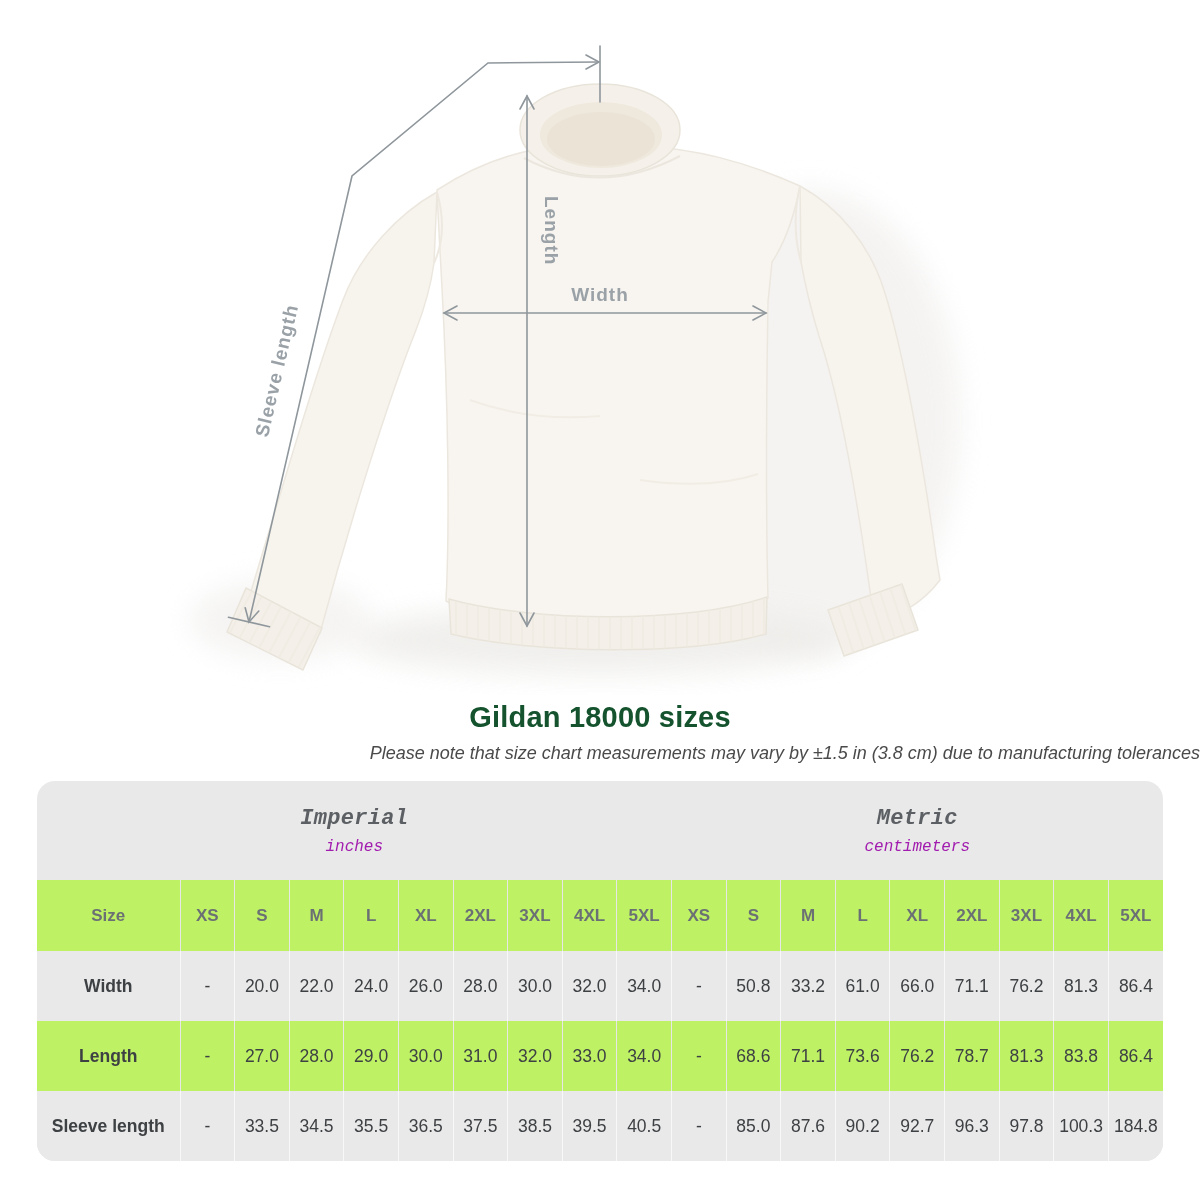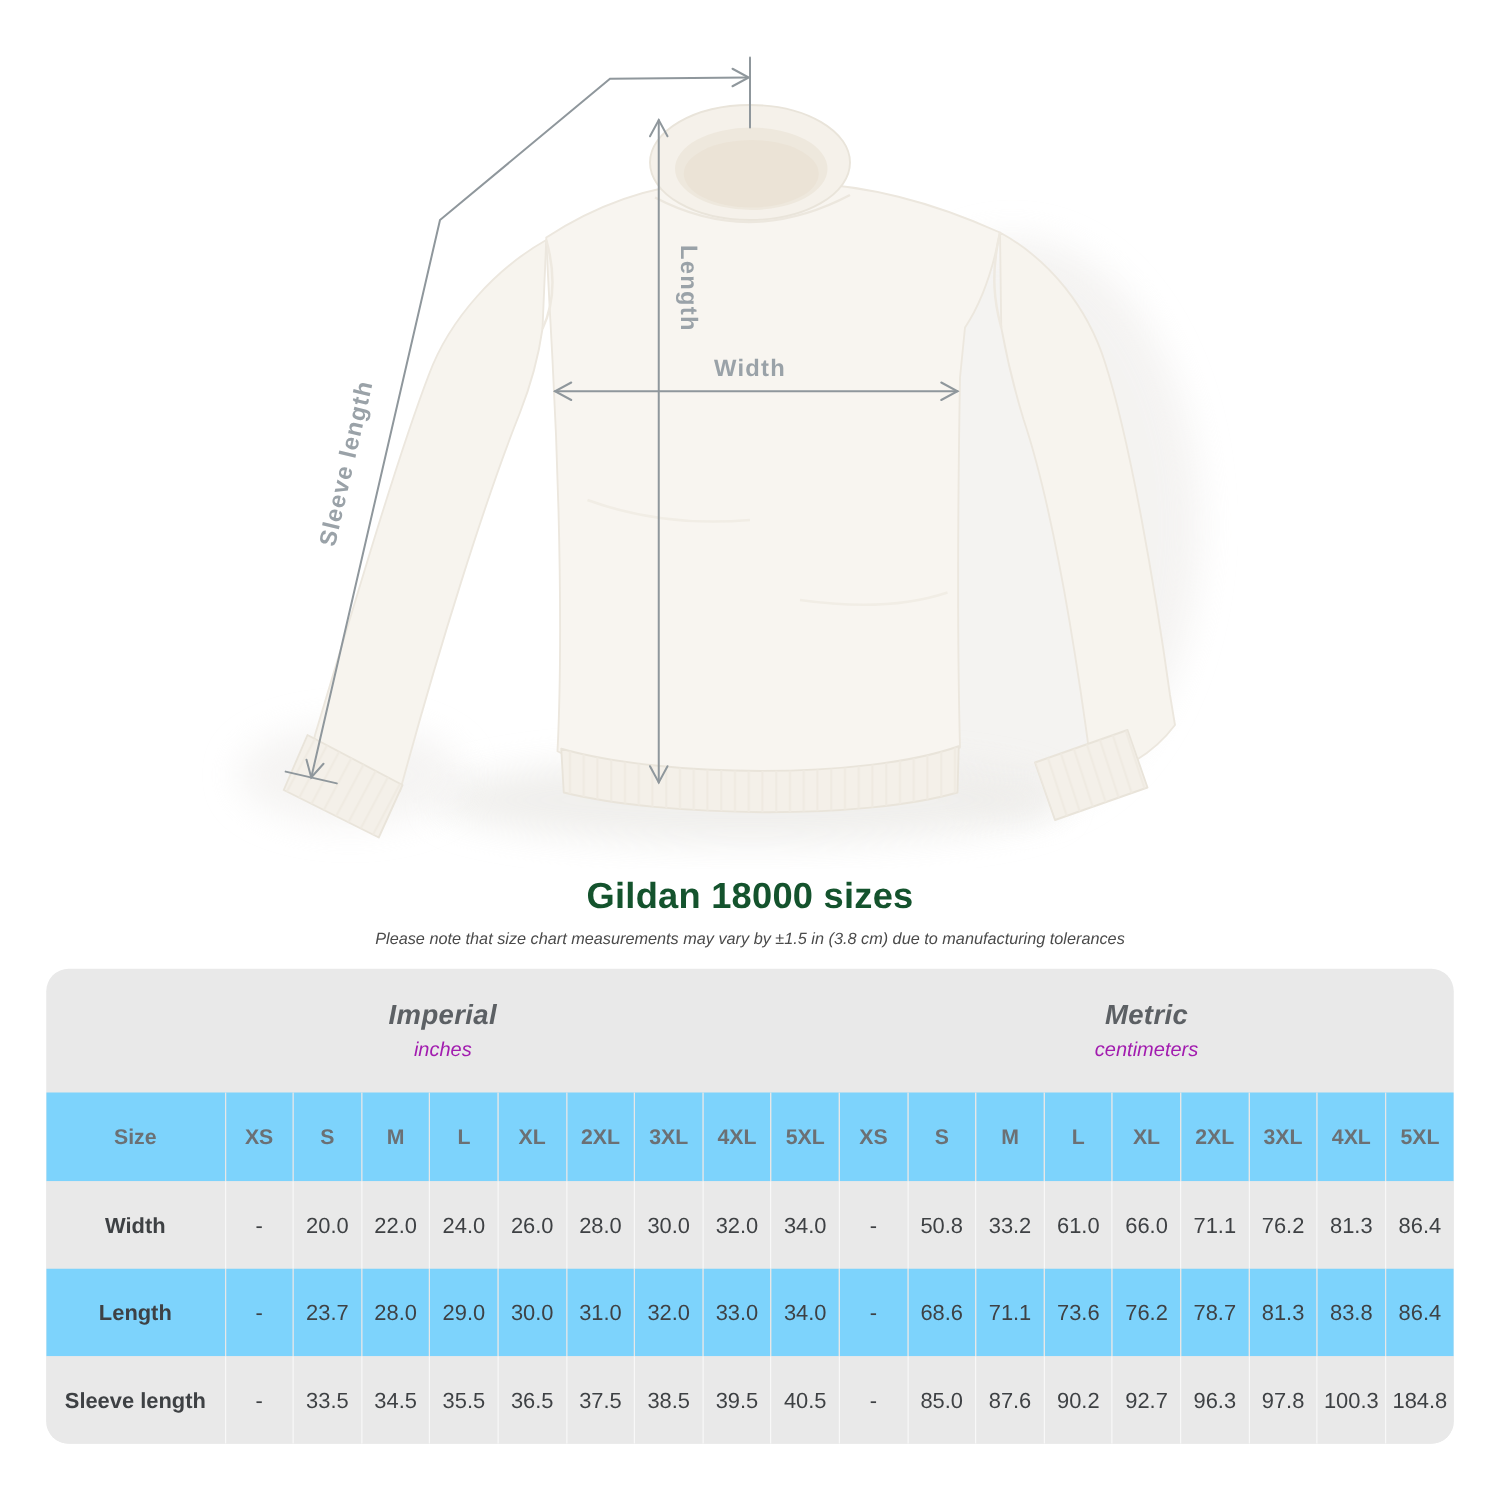--- a/index.html
+++ b/index.html
@@ -7,35 +7,35 @@
     width:1200px;height:1200px;background:#ffffff;overflow:hidden;
     font-family:"Liberation Sans", sans-serif;
     -webkit-font-smoothing:antialiased;
   }
   .figure{display:block;}
   .page-title{
     margin:6px 0 0 0;text-align:center;
     font-size:29px;font-weight:bold;color:#14532d;letter-spacing:.2px;
   }
   .note{
-    margin:9px 0 0 0;text-align:center;
-    font-size:13px;font-style:italic;color:#4a4a4a;
+    margin:9px 0 0 0;text-align:right;
+    font-size:18px;font-style:italic;color:#4a4a4a;
   }
   .table-wrap{
     width:1126px;margin:17px auto 0 auto;
     background:#e9e9e9;border-radius:18px;overflow:hidden;
   }
   table{width:100%;border-collapse:collapse;table-layout:fixed;}
   .c-size{width:12.7%;}
   .c-data{width:4.85%;}
   td{text-align:center;vertical-align:middle;padding:0;}
-  tr.units-row td{height:99px;}
+  tr.units-row td{height:99px;font-family:Liberation Mono, monospace;}
   .g1{font-size:22px;font-weight:bold;font-style:italic;color:#5c6064;letter-spacing:.3px;}
   .g2{font-size:16px;font-style:italic;color:#a21caf;margin-top:7px;}
-  tr.white{background:#7dd3fc;}
+  tr.white{background:#bef264;}
   tr.gray{background:#e9e9e9;}
   tr.sizes td{height:71px;font-weight:bold;font-size:17px;color:#6b7074;}
   tr.data td{height:70px;font-size:17.5px;color:#3e4144;}
   td.rowlabel{font-weight:bold;font-size:17px;color:#5f6468;}
   tr.white td + td{border-left:1.5px solid #e7e7e7;}
   tr.gray td + td{border-left:1.5px solid #f8f8f8;}
   tr.units-row td + td{border-left:none;}
 </style>
 </head>
 <body>
@@ -201,21 +201,21 @@
           <td>61.0</td>
           <td>66.0</td>
           <td>71.1</td>
           <td>76.2</td>
           <td>81.3</td>
           <td>86.4</td>
         </tr>
         <tr class="white data">
           <td class="rowlabel">Length</td>
           <td>-</td>
-          <td>23.7</td>
+          <td>27.0</td>
           <td>28.0</td>
           <td>29.0</td>
           <td>30.0</td>
           <td>31.0</td>
           <td>32.0</td>
           <td>33.0</td>
           <td>34.0</td>
           <td>-</td>
           <td>68.6</td>
           <td>71.1</td>

